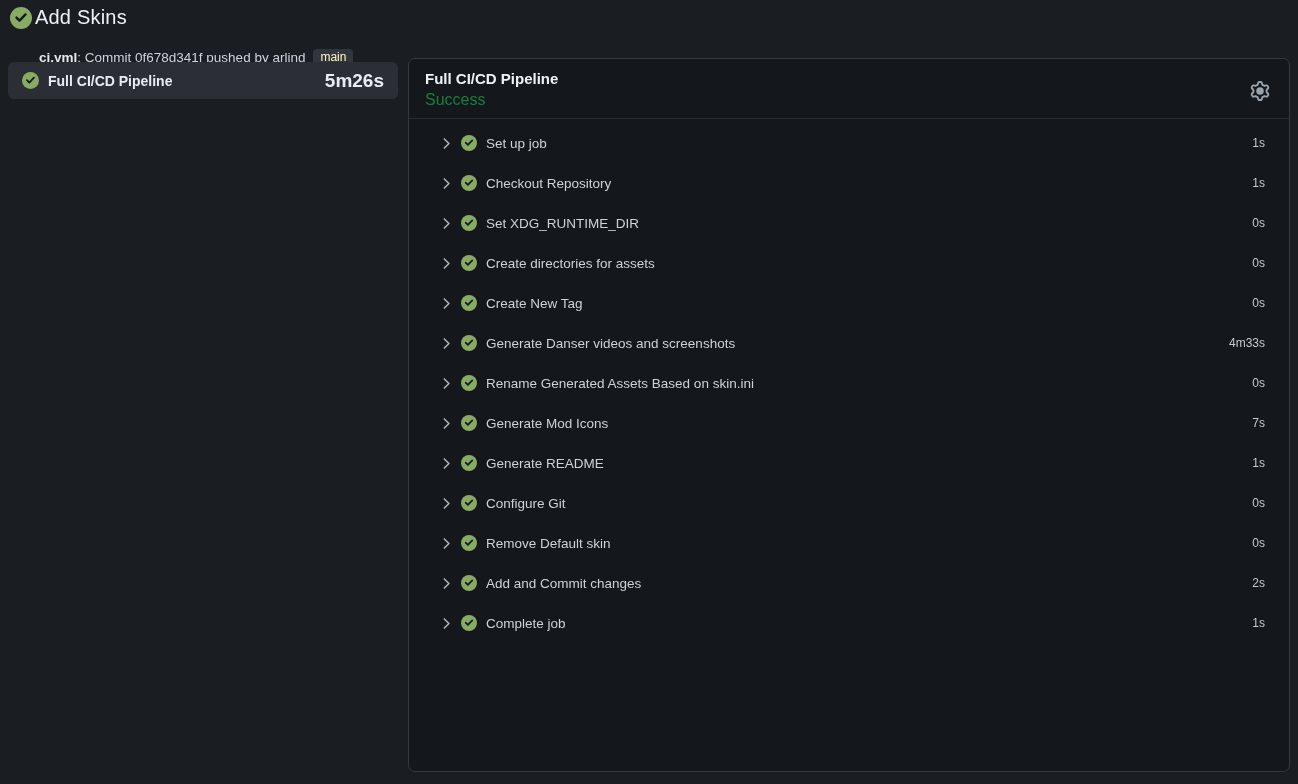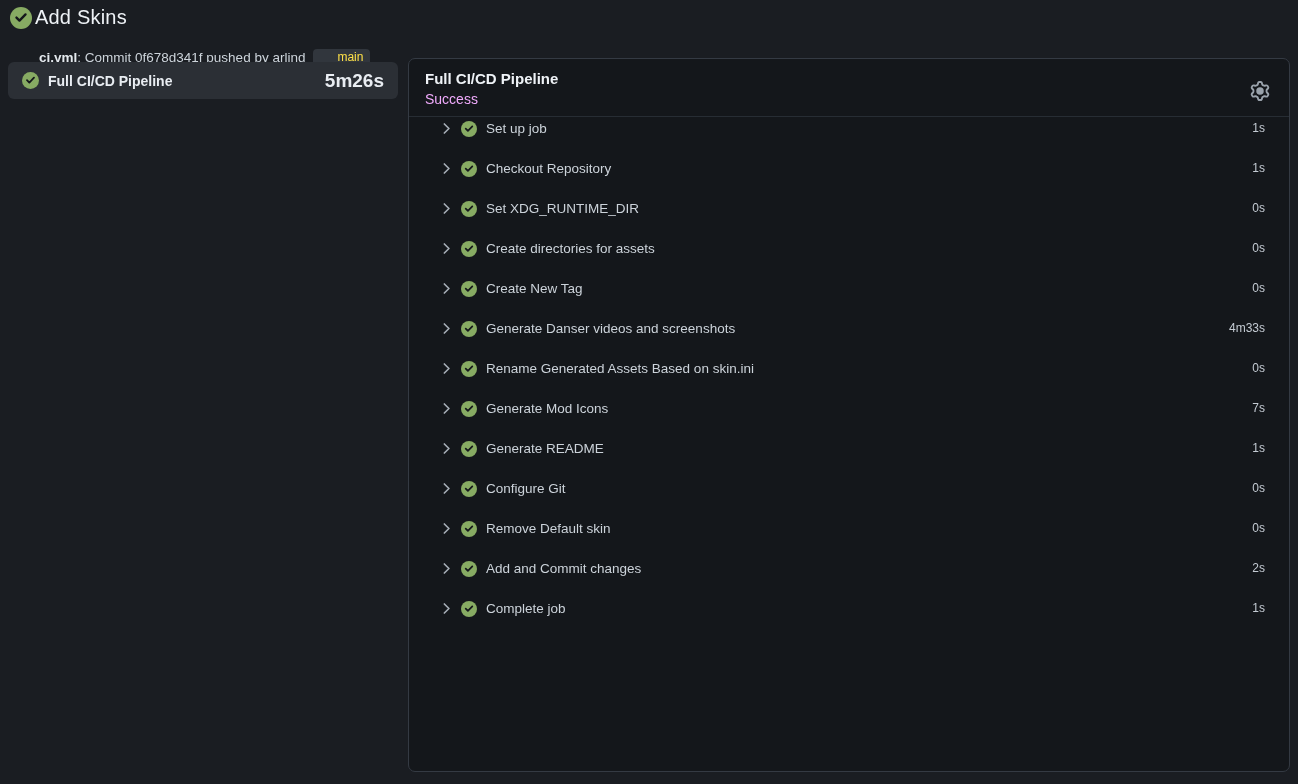--- a/index.html
+++ b/index.html
@@ -18,22 +18,22 @@
   .header-top { display: flex; align-items: center; gap: 3px; }
   .header-top .status-svg { width: 22px; height: 22px; flex: 0 0 auto; }
   .run-title { font-size: 20px; font-weight: 500; color: #eef2f6; letter-spacing: .2px; }
   .header-sub {
     margin-left: 29px; margin-top: 20px;
     font-size: 13.5px; color: #cdd4db;
     display: flex; align-items: center; gap: 8px;
   }
   .wf-file { font-weight: 700; color: #e4e9ee; }
   .branch-badge {
-    background: #31363d; color: #fde047;
-    font-size: 12px; padding: 2px 7px 3px 24px;
+    background: #31363d; color: #fef9c3;
+    font-size: 12px; padding: 2px 7px 3px 7px;
     border-radius: 4px; line-height: 1;
   }
 
   
   .sidebar { position: absolute; left: 8px; top: 62px; width: 390px; }
   .job-item {
     height: 37px; background: #2b2f35; border-radius: 6px;
     display: flex; align-items: center; gap: 9px;
     padding: 0 14px; cursor: pointer;
   }
@@ -49,31 +49,31 @@
     border: 1px solid #343a43;
     border-radius: 7px;
     display: flex; flex-direction: column;
   }
   .panel-header {
     padding: 11px 16px 9px 16px;
     border-bottom: 1px solid #272d34;
     position: relative;
   }
   .panel-title { font-size: 15px; font-weight: 600; color: #eef2f6; }
-  .panel-status { font-size: 14px; color: #f0abfc; margin-top: 4px; }
+  .panel-status { font-size: 16px; color: #15803d; margin-top: 4px; }
   .gear-btn {
     position: absolute; right: 19px; top: 22px;
     width: 20px; height: 20px; cursor: pointer;
     color: #9aa3ac;
   }
   .gear-btn svg { width: 20px; height: 20px; display: block; }
 
   .steps-list { padding: 4px 0 4px 0; flex: 1; }
   .step-row {
-    height: 40px; display: flex; align-items: flex-start;
+    height: 40px; display: flex; align-items: center;
     padding: 0 24px 0 30px; cursor: pointer;
   }
   .chev { width: 15px; height: 15px; flex: 0 0 auto; color: #a6aeb7; margin-right: 7px; }
   .chev svg { width: 15px; height: 15px; display: block; }
   .step-row .status-svg { width: 16px; height: 16px; flex: 0 0 auto; margin-right: 9px; }
   .step-name { font-size: 13.5px; color: #ccd3da; }
   .step-duration { margin-left: auto; font-size: 12px; color: #c4cbd3; }
 </style>
 </head>
 <body>

